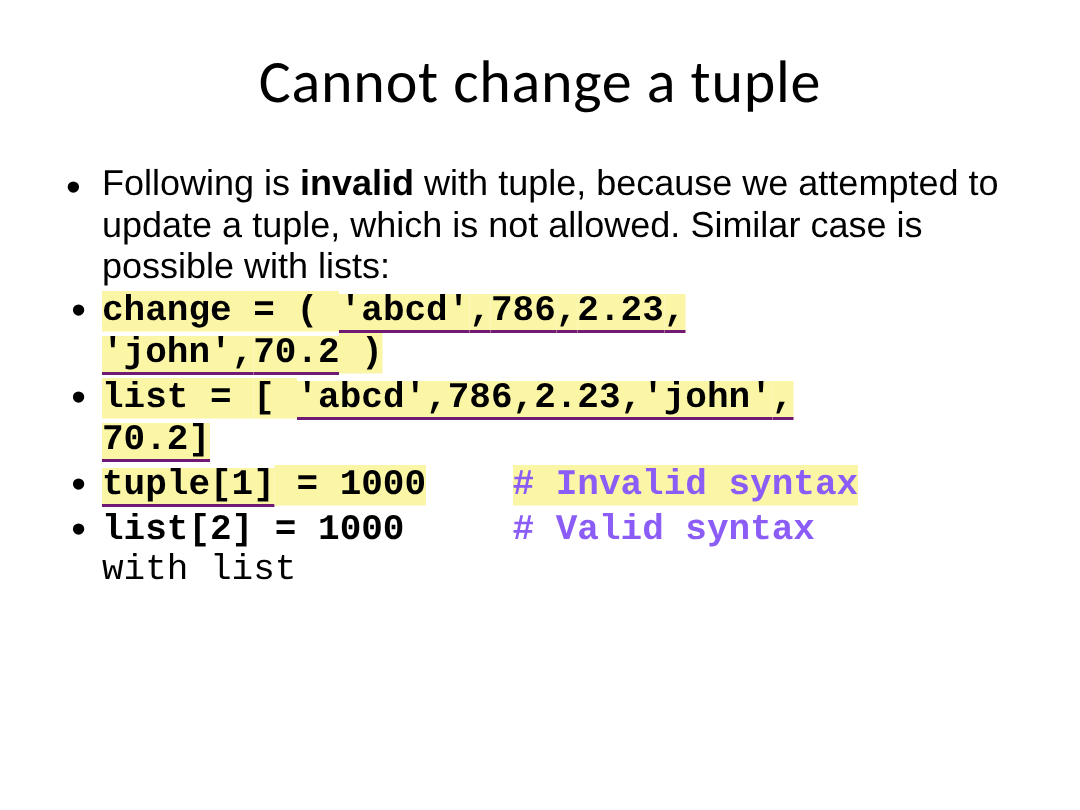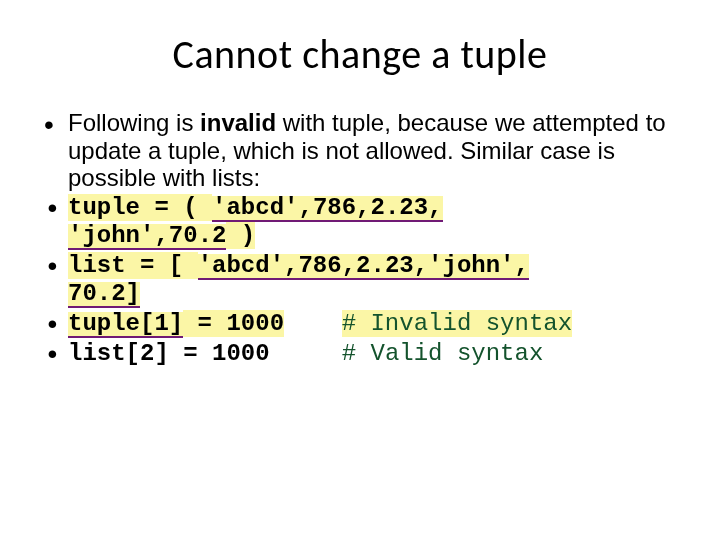--- a/index.html
+++ b/index.html
@@ -41,47 +41,48 @@
     position: absolute;
     left: 4px;
     top: 0;
     font-size: 28px;
   }
   .arial { font-family: Arial, Helvetica, sans-serif; }
   .mono { font-family: "Courier New", Courier, monospace; }
   .b { font-weight: bold; }
   .hl { background: #fbf6a6; }
   .uline { border-bottom: 2px solid #701a75; display: inline-block; line-height: 1; }
-  .comment { color: #14532d; }
+  .comment { color: #8b5cf6; font-weight: bold; }
 </style>
 </head>
 <body>
 
 <div class="slide">
 
   <h1 class="title">Cannot change a tuple</h1>
 
   <ul class="body">
 
     <li class="arial">
       <span>Following is </span><span class="b">invalid</span><span> with tuple, because we attempted to update a tuple, which is not allowed. Similar case is possible with lists:</span>
     </li>
 
     <li class="mono">
-      <span class="b hl">tuple</span><span class="b hl"> = </span><span class="b hl">( </span><span class="b hl uline">'abcd'</span><span class="b hl uline">, </span><span class="b hl uline">786 </span><span class="b hl uline">, </span><span class="b hl uline">2.23</span><span class="b hl uline">, </span><br>
+      <span class="b hl">change</span><span class="b hl"> = </span><span class="b hl">( </span><span class="b hl uline">'abcd'</span><span class="b hl uline">, </span><span class="b hl uline">786 </span><span class="b hl uline">, </span><span class="b hl uline">2.23</span><span class="b hl uline">, </span><br>
       <span class="b hl uline">'john'</span><span class="b hl uline">, </span><span class="b hl uline">70.2 </span><span class="b hl"> )</span>
     </li>
 
     <li class="mono">
       <span class="b hl">list</span><span class="b hl"> = </span><span class="b hl">[ </span><span class="b hl uline">'abcd'</span><span class="b hl uline">, </span><span class="b hl uline">786 </span><span class="b hl uline">, </span><span class="b hl uline">2.23</span><span class="b hl uline">, </span><span class="b hl uline">'john'</span><span class="b hl uline">, </span><br>
       <span class="b hl uline">70.2 </span><span class="b hl uline"> ]</span>
     </li>
 
     <li class="mono">
       <span class="b hl uline">tuple[1]</span><span class="b hl"> = 1000</span><span>&nbsp;&nbsp;&nbsp;&nbsp;</span><span class="hl comment"># Invalid syntax</span><br>
     </li>
 
     <li class="mono">
       <span class="b">list[2]</span><span class="b"> = 1000</span><span>&nbsp;&nbsp;&nbsp;&nbsp;&nbsp;</span><span class="comment"># Valid syntax</span><br>
+      <span>with list</span>
     </li>
 
   </ul>
 </div>
 
 </body></html>

